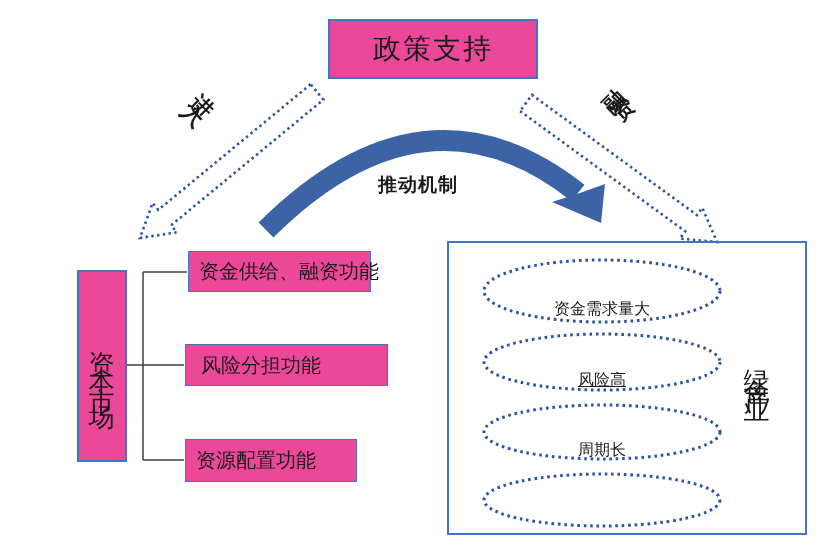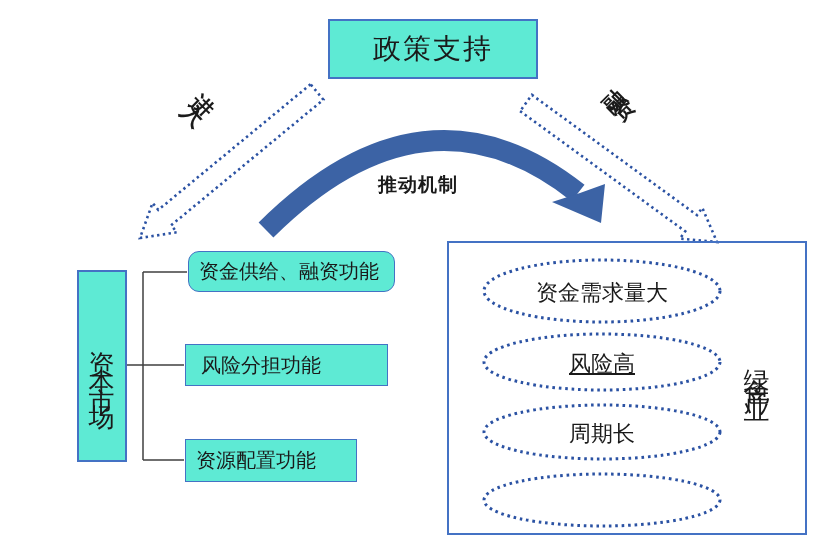--- a/index.html
+++ b/index.html
@@ -1,34 +1,34 @@
 <!DOCTYPE html>
 <html><head>
 <meta charset="utf-8">
 <style>
   html,body{margin:0;padding:0;background:#fff;}
   .canvas{
     position:relative;width:831px;height:551px;background:#ffffff;overflow:hidden;
     font-family:"Liberation Sans","DejaVu Sans",sans-serif;color:#1a1a1a;
   }
   .svg-layer{position:absolute;left:0;top:0;width:831px;height:551px;}
-  .box{position:absolute;background:#5eead4;box-sizing:border-box;display:flex;align-items:center;}
+  .box{position:absolute;background:#ec4899;box-sizing:border-box;display:flex;align-items:center;}
   .policy-box{left:328px;top:19px;width:210px;height:60px;border:2px solid #4472C4;justify-content:center;font-size:28px;letter-spacing:2px;}
   .capital-box{left:77px;top:270px;width:50px;height:192px;border:2px solid #4472C4;justify-content:center;}
   .capital-box .vtext{writing-mode:vertical-rl;font-size:26px;letter-spacing:18px;line-height:1;}
   .func-box{border:1.5px solid #4472C4;font-size:20px;padding-left:10px;white-space:nowrap;}
-  .func-box.f1{left:188px;top:251px;width:207px;height:41px;border-radius:11px;}
+  .func-box.f1{left:188px;top:251px;width:183px;height:41px;}
   .func-box.f2{left:185px;top:344px;width:203px;height:42px;padding-left:15px;}
   .func-box.f3{left:185px;top:439px;width:172px;height:43px;}
   .industry-box{left:447px;top:241px;width:360px;height:294px;border:2px solid #4472C4;background:transparent;}
   .arrow-label{position:absolute;writing-mode:vertical-rl;font-size:22px;font-weight:bold;line-height:1;letter-spacing:12px;white-space:nowrap;}
   .enter-label{left:203px;top:82px;transform:rotate(45deg);}
   .financing-label{left:591px;top:77px;transform:rotate(-45deg);}
   .mechanism-label{position:absolute;left:348px;top:172px;width:140px;text-align:center;font-size:19px;font-weight:bold;letter-spacing:1px;}
-  .trait-label{position:absolute;width:236px;text-align:center;font-size:22px;white-space:nowrap;}
+  .trait-label{position:absolute;width:236px;text-align:center;font-size:16px;white-space:nowrap;margin-top:21px;}
   .trait-1{left:484px;top:278px;}
   .trait-2{left:484px;top:349px;text-decoration:underline;}
   .trait-3{left:484px;top:419px;}
   .trait-4{left:484px;top:488px;}
   .green-label{position:absolute;left:744px;top:349px;writing-mode:vertical-rl;font-size:26px;letter-spacing:9px;line-height:1;}
 </style>
 </head>
 <body>
 
 <div class="canvas">

